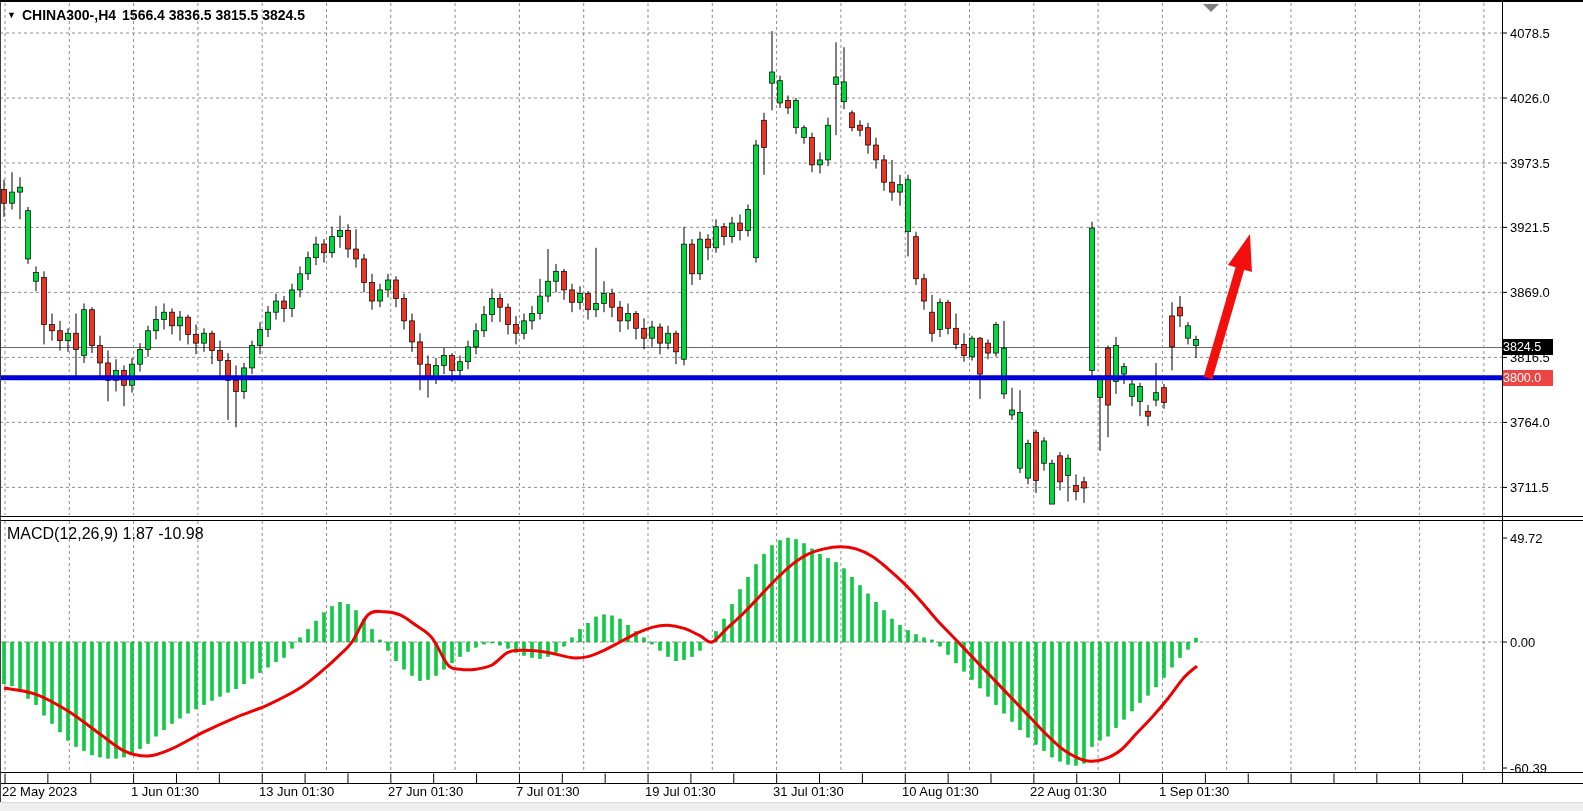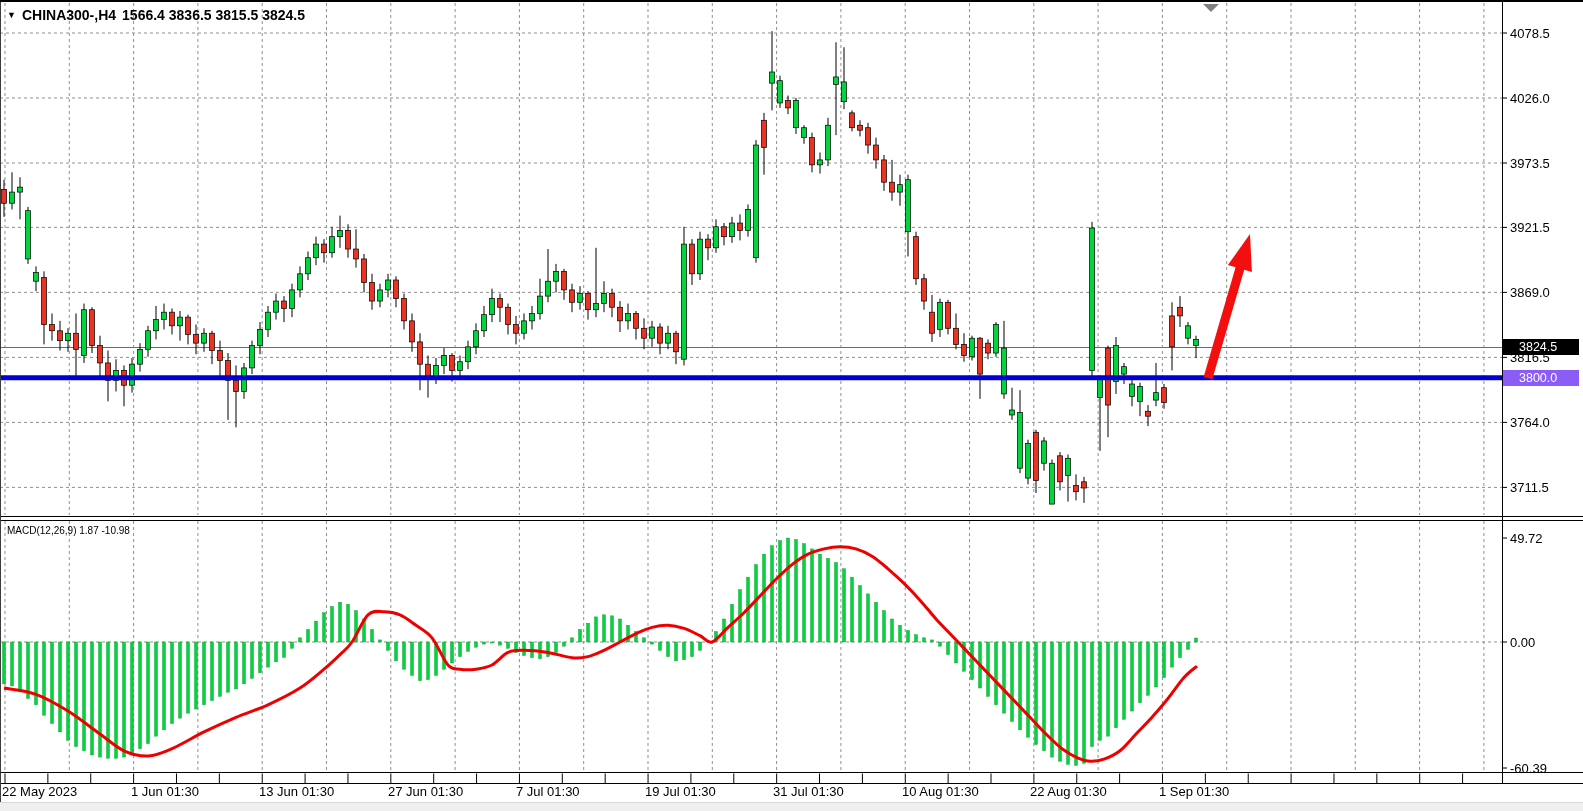--- a/index.html
+++ b/index.html
@@ -2,25 +2,25 @@
 <html><head>
 <meta charset="utf-8">
 <style>
   html,body{margin:0;padding:0;background:#fff;}
   #chart-window{position:relative;width:1583px;height:811px;background:#fff;overflow:hidden;
     font-family:"Liberation Sans","DejaVu Sans",sans-serif;}
   #chart-svg{position:absolute;left:0;top:0;}
   .overlay{position:absolute;color:#000;white-space:nowrap;}
   #title-bar{left:7px;top:7px;font-size:14px;font-weight:600;display:flex;align-items:center;gap:6px;}
   #title-bar .tri{font-size:9px;line-height:1;}
-  #macd-label-bar{left:7px;top:525px;font-size:10px;}
-  .badge{position:absolute;left:1503px;width:76px;height:16px;font-size:12.5px;color:#fff;
-    display:flex;align-items:center;justify-content:flex-start;padding-left:16px;box-sizing:border-box;}
+  #macd-label-bar{left:7px;top:525px;font-size:16px;}
+  .badge{position:absolute;left:1503px;width:50px;height:16px;font-size:12.5px;color:#fff;
+    display:flex;align-items:center;justify-content:flex-start;padding-left:0;box-sizing:border-box;}
   #last-price-badge{top:339px;background:#000;}
-  #support-badge{top:370px;background:#8b5cf6;}
+  #support-badge{top:370px;background:#ef4444;}
   #scroll-strip{position:absolute;left:0;top:802px;width:1583px;height:9px;background:#efefef;border-top:1px solid #d9d9d9;box-sizing:border-box;}
 </style>
 </head>
 <body>
 
 <div id="chart-window">
   <svg id="chart-svg" width="1583" height="811" xmlns="http://www.w3.org/2000/svg">
       <rect x="0" y="0" width="1583" height="811" fill="#fff"></rect>
       <line x1="5" y1="3" x2="5" y2="515" stroke="#8f8f8f" stroke-width="1" stroke-dasharray="3,3"></line>
       <line x1="5" y1="521" x2="5" y2="772" stroke="#8f8f8f" stroke-width="1" stroke-dasharray="3,3"></line>

